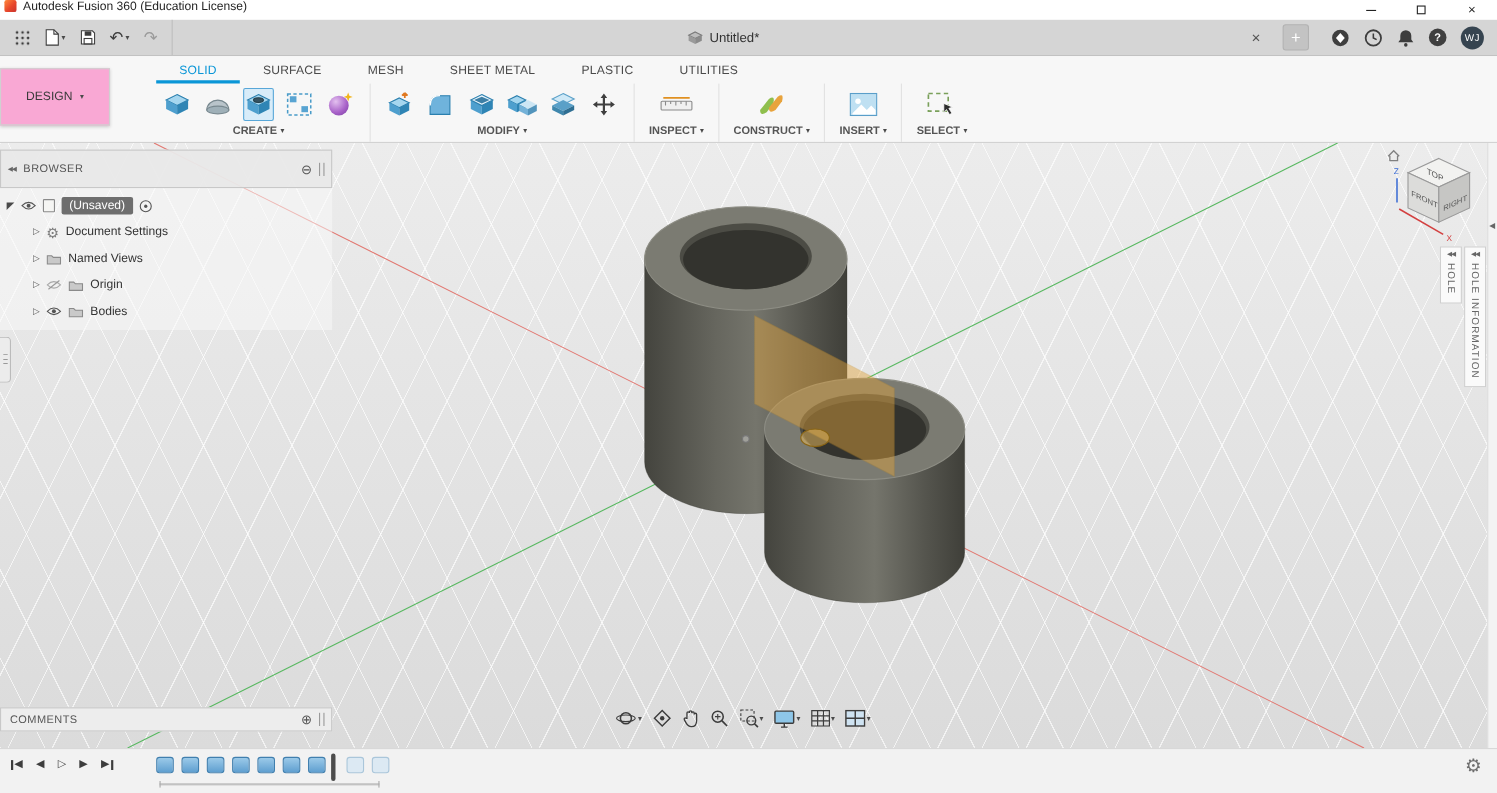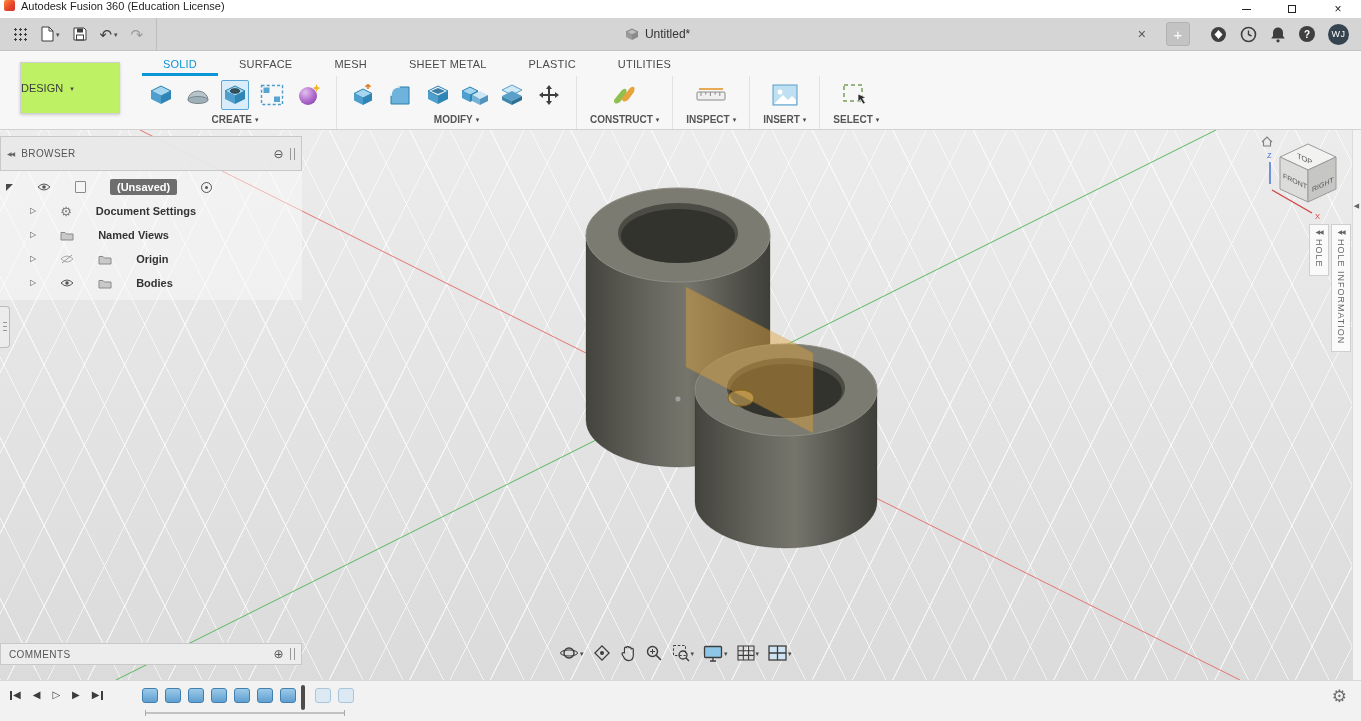--- a/index.html
+++ b/index.html
@@ -27,21 +27,21 @@
   .doc-tab{flex:1;height:100%;position:relative;display:flex;align-items:center;justify-content:center;}
   .doc-tab-center{display:flex;gap:6px;align-items:center;font-size:12px;color:#333;}
   .doc-close{position:absolute;right:12px;font-size:14px;color:#555;line-height:1;}
   .new-tab{width:24px;height:24px;margin:0 8px;background:#c3c3c3;border:1px solid #b2b2b2;border-radius:3px;display:flex;align-items:center;justify-content:center;font-size:15px;color:#fff;}
   .tb-right{display:flex;align-items:center;gap:13px;padding:0 12px;}
   .help-circle{width:16px;height:16px;border-radius:50%;background:#3f3f3f;color:#fff;font-size:10px;font-weight:bold;display:flex;align-items:center;justify-content:center;}
   .avatar{width:21px;height:21px;border-radius:50%;background:#364450;color:#fff;font-size:9px;display:flex;align-items:center;justify-content:center;letter-spacing:.5px;}
 
   
   .ribbon{position:absolute;left:0;top:51px;width:100%;height:79px;background:#f7f7f7;border-bottom:1px solid #d2d2d2;}
-  .workspace-box{position:absolute;left:20px;top:11px;width:100px;height:52px;background:#bef264;border:1px solid #d0d0d0;box-shadow:0 1px 3px rgba(0,0,0,.18);display:flex;align-items:center;justify-content:flex-start;gap:7px;font-size:11px;color:#3a3a3a;}
+  .workspace-box{position:absolute;left:0;top:11px;width:100px;height:52px;background:#f9a8d4;border:1px solid #d0d0d0;box-shadow:0 1px 3px rgba(0,0,0,.18);display:flex;align-items:center;justify-content:center;gap:7px;font-size:11px;color:#3a3a3a;}
   .ribbon-main{margin-left:132px;height:100%;display:flex;flex-direction:column;}
   .ribbon-tabs{display:flex;height:25px;align-items:flex-end;padding-left:10px;}
   .ribbon-tab{padding:5px 21px 6px;font-size:11px;color:#4a4a4a;letter-spacing:.2px;}
   .ribbon-tab.active{color:#0a96d7;box-shadow:inset 0 -3px 0 #0a96d7;}
   .ribbon-groups{display:flex;height:53px;padding-left:2px;}
   .rgroup{display:flex;flex-direction:column;align-items:center;padding:2px 13px 0;border-right:1px solid #e2e2e2;font-weight:bold;}
   .rgroup:last-child{border-right:none;}
   .group-icons{display:flex;align-items:center;gap:9px;height:34px;}
   .group-label{margin-top:2px;font-size:10px;color:#555;display:flex;align-items:center;gap:3px;}
   .tool{display:flex;align-items:center;justify-content:center;min-width:28px;height:30px;}
@@ -64,21 +64,21 @@
   .vtext{writing-mode:vertical-rl;font-size:9px;color:#666;letter-spacing:1px;white-space:nowrap;}
   .chev{font-size:6px;color:#666;line-height:1;letter-spacing:-1px;}
 
   
   .browser-panel{position:absolute;left:0;top:6px;width:302px;}
   .browser-header{height:35px;background:rgba(233,233,233,.95);border:1px solid #c8c8c8;display:flex;align-items:center;gap:7px;padding:0 6px;font-size:10px;color:#555;letter-spacing:.4px;}
   .hdr-right{margin-left:auto;display:flex;align-items:center;gap:6px;}
   .circ-glyph{font-size:12px;color:#555;line-height:1;}
   .grip{width:5px;height:12px;border-left:1px solid #999;border-right:1px solid #999;}
   .browser-rows{background:rgba(250,250,250,.5);padding:4px 0 5px;}
-  .brow{height:24px;display:flex;align-items:center;gap:24px;font-size:11px;color:#333;padding-left:30px;font-weight:bold;}
+  .brow{height:24px;display:flex;align-items:center;gap:6px;font-size:11px;color:#333;padding-left:30px;}
   .brow.root{padding-left:6px;}
   .tri{font-size:8px;color:#555;line-height:1;}
   .comp-arrow{width:0;height:0;border-top:7px solid #4a4a4a;border-right:7px solid transparent;}
   .comp-icon{width:11px;height:12px;background:#f5f5f3;border:1px solid #8a8a8a;border-radius:1px;}
   .chip{background:#6e6e6e;color:#fff;padding:2px 7px;border-radius:2px;font-size:11px;}
   .target{width:11px;height:11px;border:1px solid #555;border-radius:50%;position:relative;}
   .target::after{content:"";position:absolute;left:3px;top:3px;width:3px;height:3px;border-radius:50%;background:#555;}
   .gear-glyph{font-size:13px;color:#7d7d7d;line-height:1;}
 
   
@@ -317,44 +317,44 @@
           <div class="group-label">
               <span>MODIFY</span>
               <span class="caret">▾</span>
             </div>
         </div>
 
 
         <div class="rgroup">
           <div class="group-icons">
             <span class="tool">
-              <svg width="26" height="22">
-                  <path d="M2 16 L10 6 Q16 2 14 10 L8 18 Q2 22 2 16 Z" fill="#8fbf4d"></path>
-                  <path d="M10 14 L18 4 Q24 0 22 8 L16 16 Q10 20 10 14 Z" fill="#e8a33c"></path>
-                </svg>
-            </span>
-          </div>
-          <div class="group-label">
-              <span>CONSTRUCT</span>
-              <span class="caret">▾</span>
-            </div>
-        </div>
-
-        <div class="rgroup">
-          <div class="group-icons">
-            <span class="tool">
               <svg width="30" height="16">
                   <rect x="1" y="5" width="28" height="8" rx="1" fill="#f0f0f0" stroke="#8a8a8a"></rect>
                   <path d="M5 5 v4 M9.7 5 v2.6 M14.4 5 v4 M19.1 5 v2.6 M23.8 5 v4" stroke="#8a8a8a" fill="none"></path>
                   <path d="M3 2 h24" stroke="#e09020" stroke-width="1.5"></path>
                 </svg>
             </span>
           </div>
           <div class="group-label">
               <span>INSPECT</span>
+              <span class="caret">▾</span>
+            </div>
+        </div>
+
+        <div class="rgroup">
+          <div class="group-icons">
+            <span class="tool">
+              <svg width="26" height="22">
+                  <path d="M2 16 L10 6 Q16 2 14 10 L8 18 Q2 22 2 16 Z" fill="#8fbf4d"></path>
+                  <path d="M10 14 L18 4 Q24 0 22 8 L16 16 Q10 20 10 14 Z" fill="#e8a33c"></path>
+                </svg>
+            </span>
+          </div>
+          <div class="group-label">
+              <span>CONSTRUCT</span>
               <span class="caret">▾</span>
             </div>
         </div>
 
         <div class="rgroup">
           <div class="group-icons">
             <span class="tool">
               <svg width="26" height="22">
                   <rect x="1" y="1" width="24" height="20" fill="#bfe0f2" stroke="#5a9ec9"></rect>
                   <circle cx="8" cy="8" r="2.5" fill="#fff"></circle>

